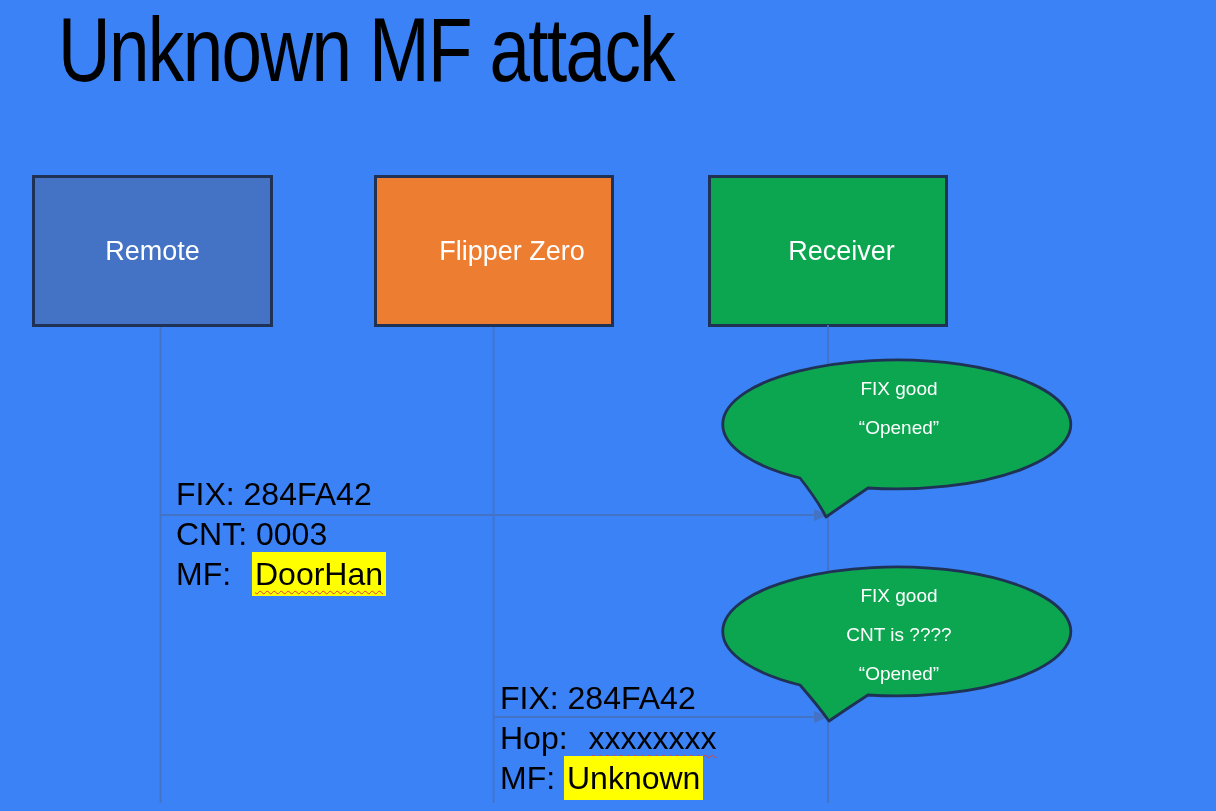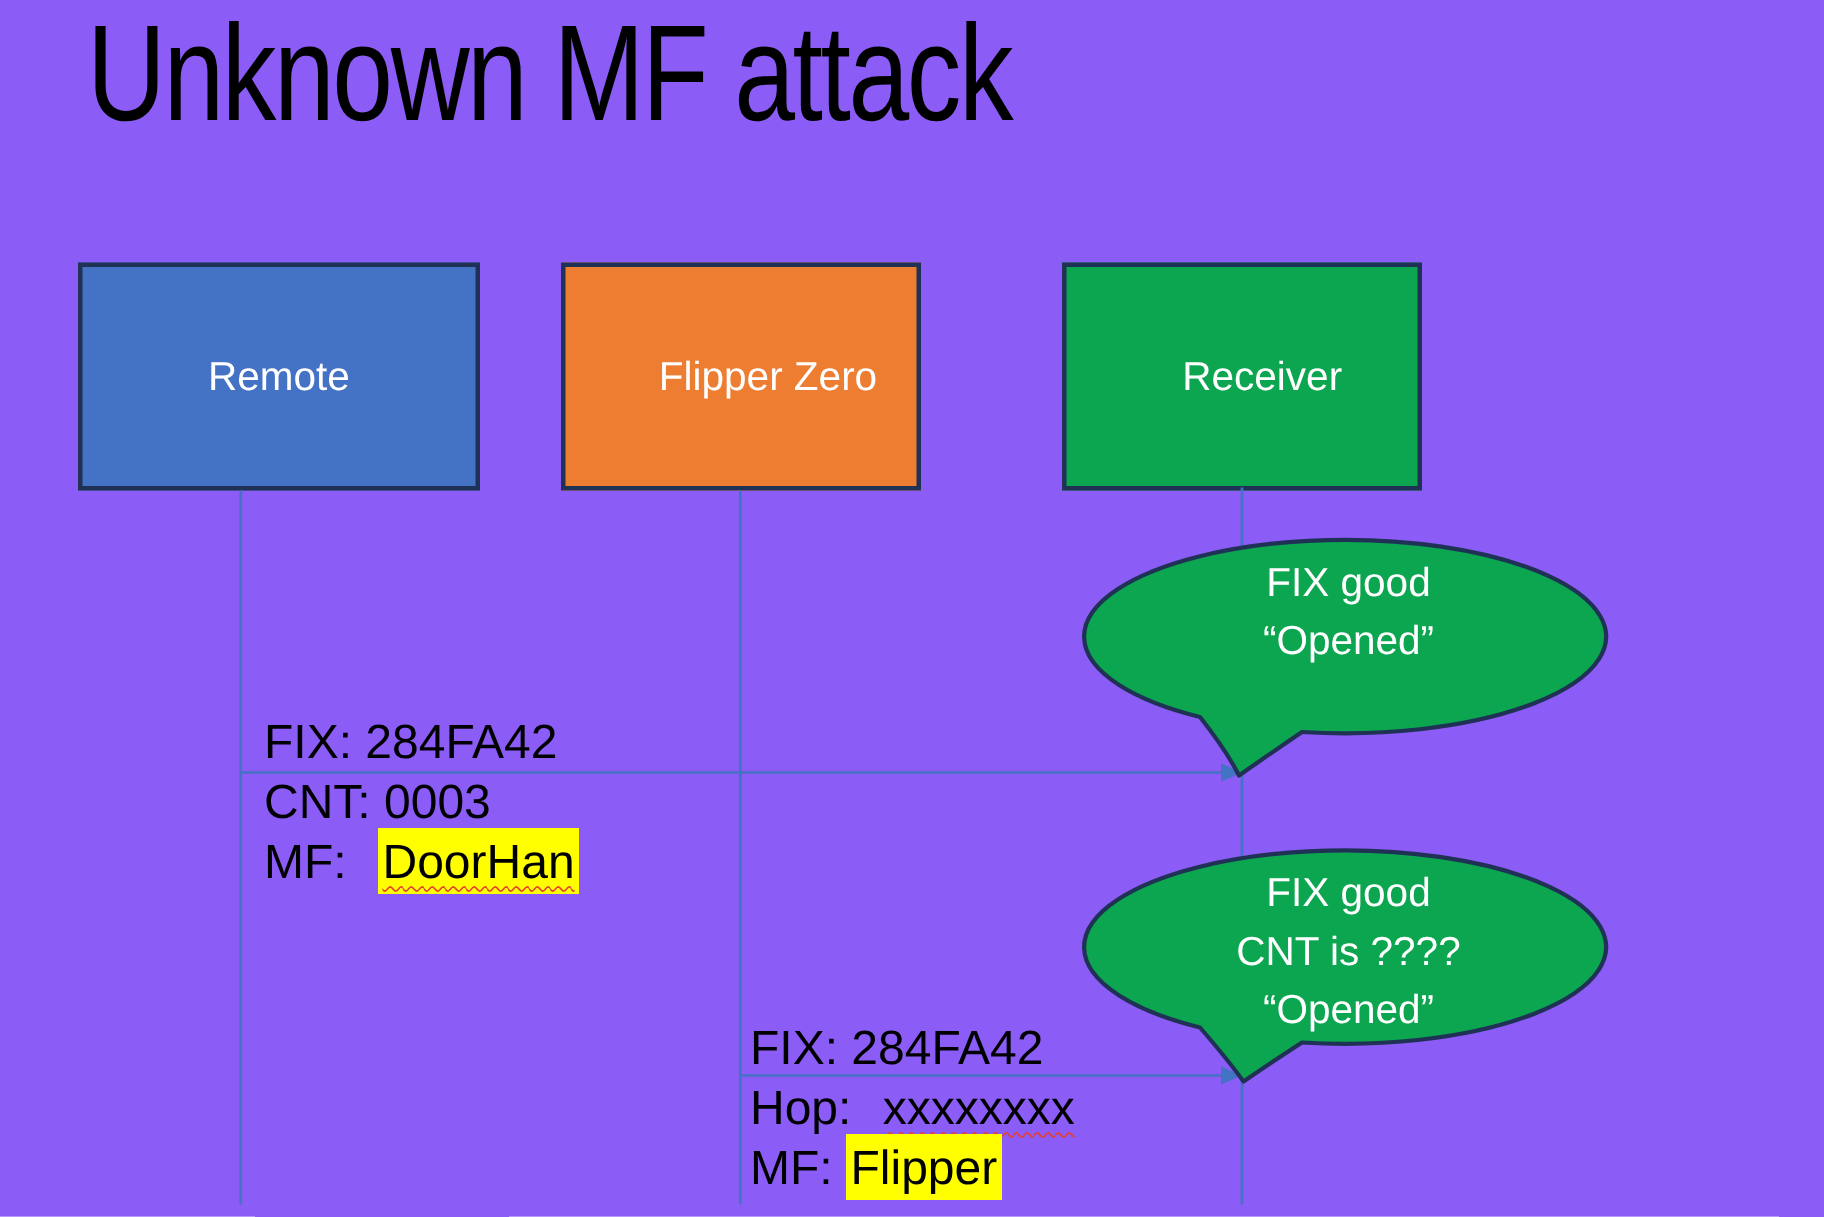--- a/index.html
+++ b/index.html
@@ -1,20 +1,20 @@
 <!DOCTYPE html>
 <html><head>
 <meta charset="utf-8">
 <style>
   html, body { margin: 0; padding: 0; }
   .slide {
     position: relative;
     width: 1216px;
     height: 811px;
-    background: #8b5cf6;
+    background: #3b82f6;
     overflow: hidden;
     font-family: "Liberation Sans", sans-serif;
   }
 
   
   .title {
     position: absolute;
     left: 58px;
     top: 0px;
     font-size: 91px;
@@ -33,21 +33,21 @@
     top: 175px;
     height: 152px;
     box-sizing: border-box;
     border: 3px solid #203156;
     display: flex;
     align-items: center;
     justify-content: center;
     color: #ffffff;
     font-size: 27px;
   }
-  .a1 { left: 52px;  width: 268px; justify-content: center; }
+  .a1 { left: 32px;  width: 241px; justify-content: center; }
   .a2 { left: 374px; width: 240px; }
   .a3 { left: 708px; width: 240px; padding-left: 27px; }
 
   
   svg.overlay {
     position: absolute;
     left: 0; top: 0;
     width: 1216px;
     height: 811px;
     pointer-events: none;
@@ -55,21 +55,21 @@
   .connector { stroke-width: 1.8; fill: none; }
   .bubble-shape { stroke-width: 2.8; stroke-linejoin: round; }
 
   
   .callout-text {
     position: absolute;
     left: 727px;
     width: 344px;
     text-align: center;
     color: #ffffff;
-    font-size: 27px;
+    font-size: 19px;
     line-height: 39px;
   }
   .co1 { top: 369px; }
   .co2 { top: 576px; }
 
   
   .msg-label {
     position: absolute;
     font-size: 32px;
     line-height: 40px;
@@ -154,17 +154,17 @@
   </div>
 
   <div class="msg-label m2">
     <div>
       <span>FIX: 284FA42</span>
     </div>
     <div>
       <span>Hop: </span><span class="squiggle">xxxxxxxx</span>
     </div>
     <div>
-      <span>MF: </span><span class="hl">Flipper</span>
+      <span>MF: </span><span class="hl">Unknown</span>
     </div>
   </div>
 
 </div>
 
 </body></html>

